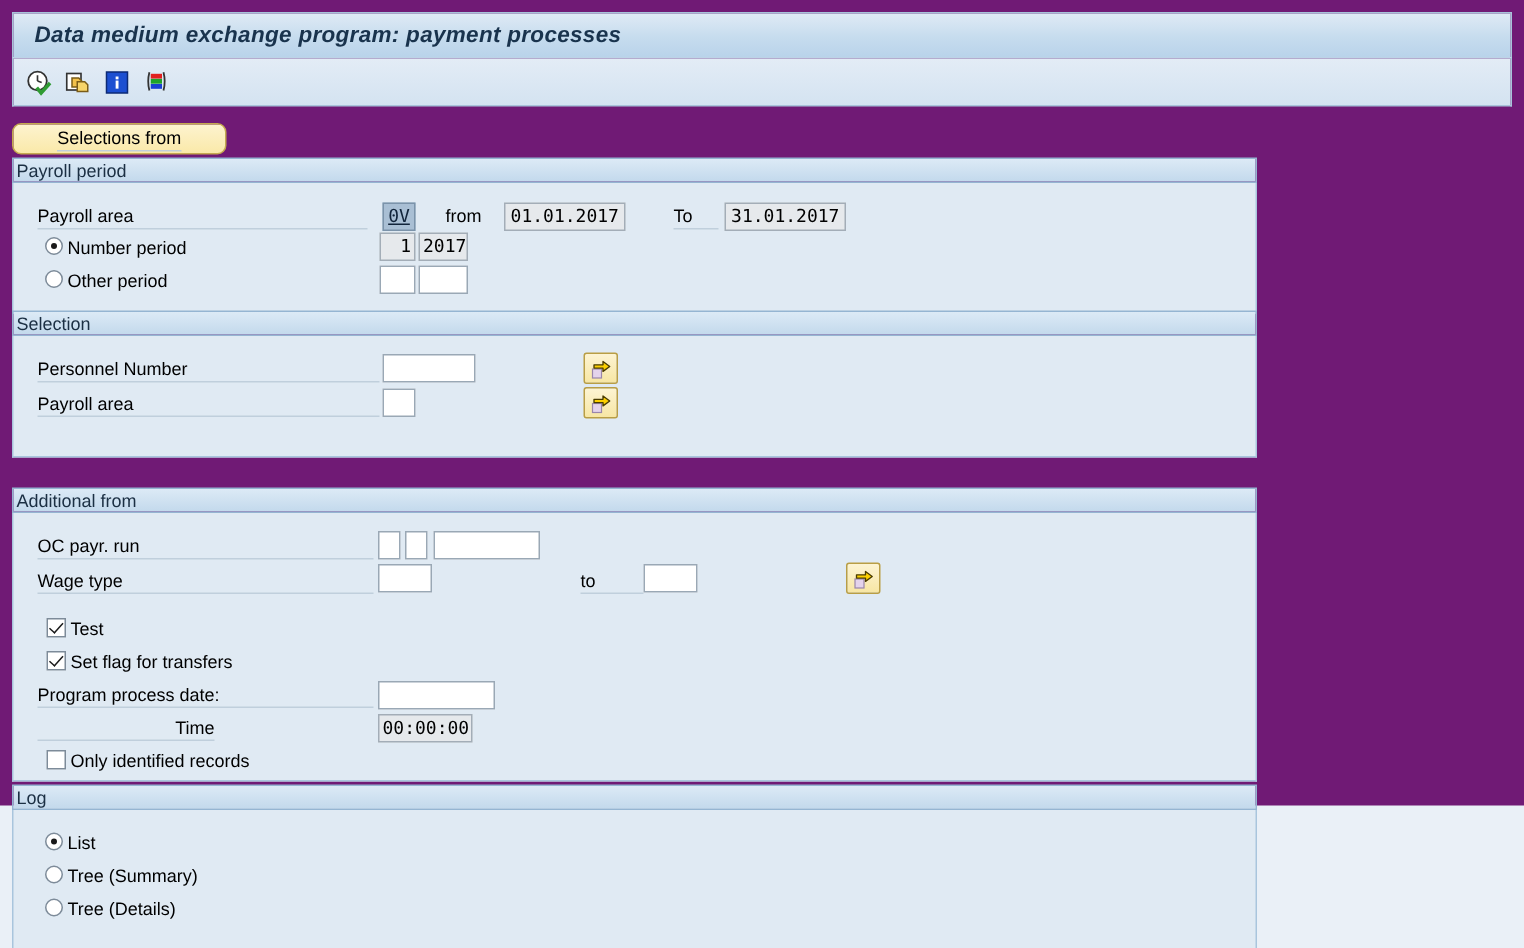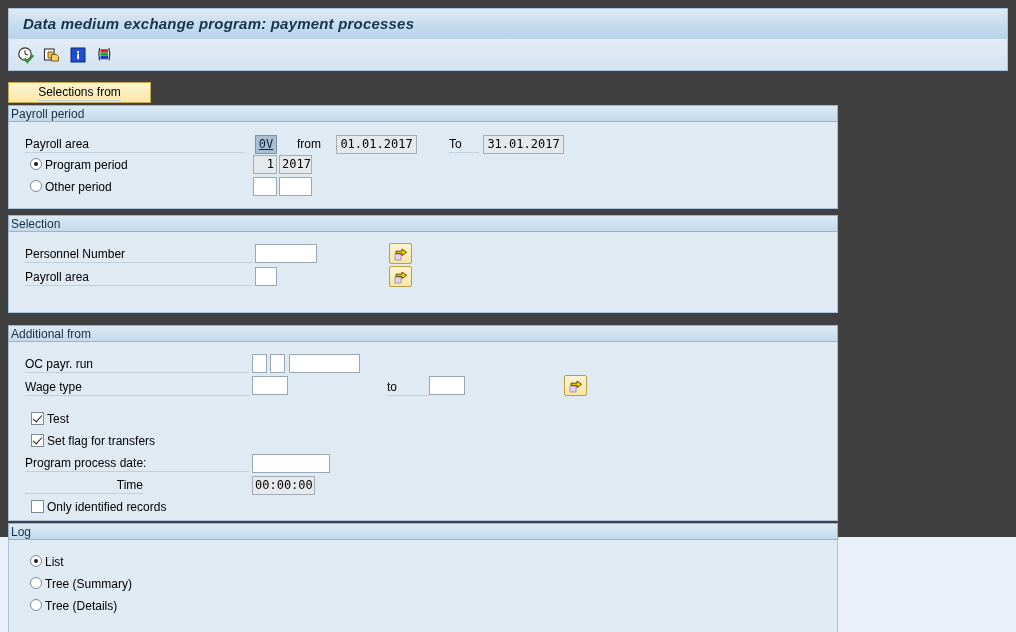--- a/index.html
+++ b/index.html
@@ -5,21 +5,21 @@
   * { box-sizing: border-box; }
   html, body {
     margin: 0; padding: 0;
     width: 1016px; height: 632px;
     overflow: hidden;
     background: #eaf0f7;
     font-family: "Liberation Sans", sans-serif;
     font-size: 12px;
     color: #000;
   }
-  #app { position: relative; width: 1016px; height: 537px; background: #404040; }
+  #app { position: relative; width: 1016px; height: 537px; background: #701a75; }
 
   
   .titlebar {
     position: absolute; left: 8px; top: 8px; width: 1000px; height: 30px;
     background: linear-gradient(to bottom, #dfeaf5 0%, #c6dcee 55%, #b9d3ea 100%);
     border: 1px solid #a8c3da;
     border-bottom: none;
     display: flex; align-items: center;
   }
   .titlebar .title {
@@ -53,21 +53,21 @@
     pointer-events: none;
     white-space: nowrap;
   }
 
   
   .btnbar { position: absolute; left: 8px; top: 82px; display: flex; gap: 3px; }
   .sapbtn {
     height: 21px;
     background: linear-gradient(to bottom, #fdf3cf 0%, #fae9a9 100%);
     border: 1px solid #c4a94f;
-    border-radius: 0;
+    border-radius: 6px;
     display: flex; align-items: center; justify-content: center;
     font-size: 12px; color: #14304b;
     padding: 0 10px;
     cursor: pointer;
     white-space: nowrap;
   }
   .sapbtn.w1 { width: 143px; }
   .sapbtn.w2 { width: 149px; justify-content: flex-start; padding-left: 4px; }
   .sapbtn .lbl { flex: 1; text-align: center; }
 
@@ -216,32 +216,32 @@
 
       <div class="lbl plain" style="left:288px; top:14px;">from</div>
 
       <div class="inp ro c" style="left:327px; top:13px; width:81px;">01.01.2017</div>
 
       <div class="lbl" style="left:440px; top:14px; width:30px;">To</div>
 
       <div class="inp ro c" style="left:474px; top:13px; width:81px;">31.01.2017</div>
 
       <div class="rb on" style="left:21px; top:36px;"></div>
-      <div class="rb-lbl" style="left:36px; top:36px;">Program period</div>
+      <div class="rb-lbl" style="left:36px; top:36px;">Number period</div>
       <div class="inp ro r" style="left:244px; top:33px; width:24px;">1</div>
       <div class="inp ro c" style="left:270px; top:33px; width:33px;">2017</div>
 
       <div class="rb" style="left:21px; top:58px;"></div>
       <div class="rb-lbl" style="left:36px; top:58px;">Other period</div>
       <div class="inp" style="left:244px; top:55px; width:24px;"></div>
       <div class="inp" style="left:270px; top:55px; width:33px;"></div>
     </div>
   </div>
 
-  <div class="panel" style="top:215px;">
+  <div class="panel" style="top:207px;">
     <div class="panel-hd">
       <span>Selection</span>
     </div>
     <div class="panel-bd" style="height:81px;">
 
       <div class="lbl" style="left:16px; top:14px; width:228px;">Personnel Number</div>
       <div class="inp" style="left:246px; top:12px; width:62px;"></div>
       <div class="msbtn" style="left:380px; top:11px;">
         <svg width="14" height="14" viewBox="0 0 14 14">
           <rect x="1" y="7" width="6" height="6" fill="#e4d3ec" stroke="#9a86ab" stroke-width=".8"></rect>

